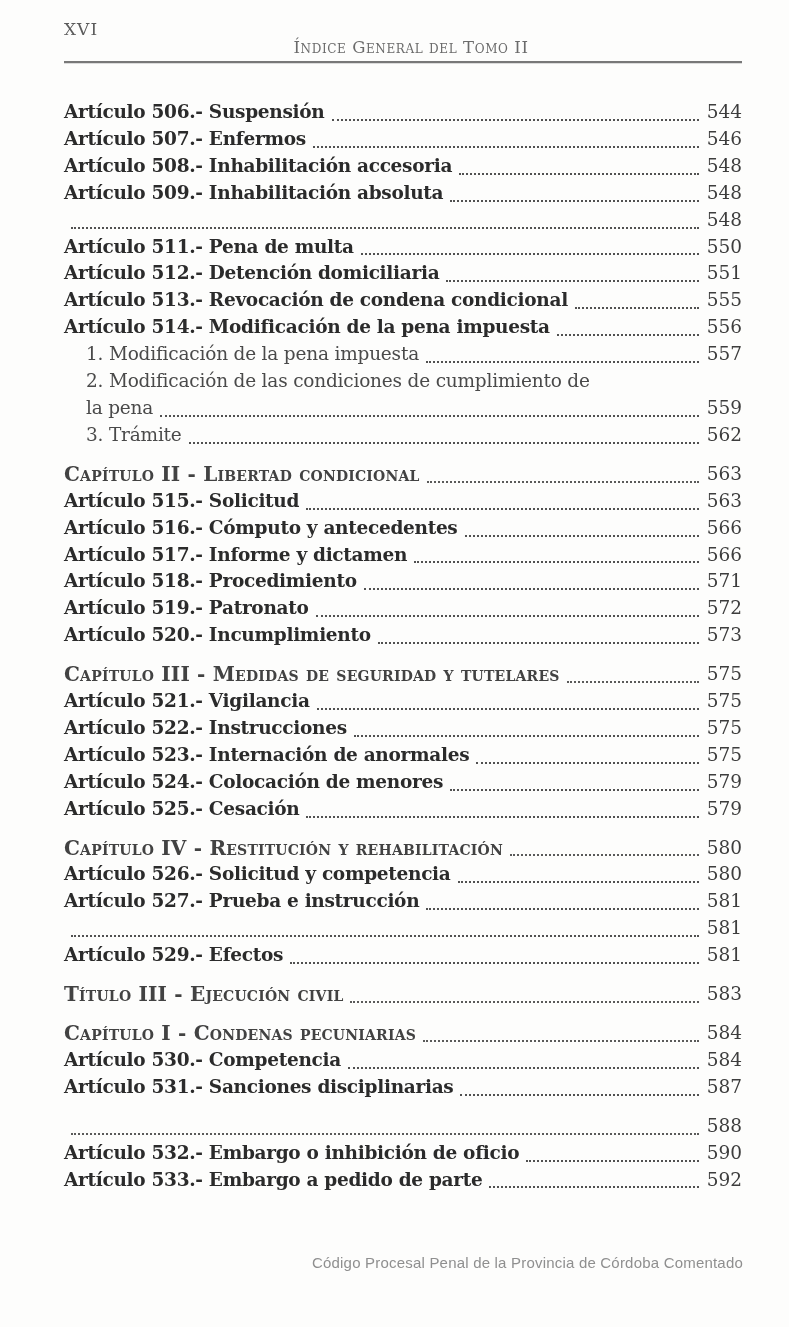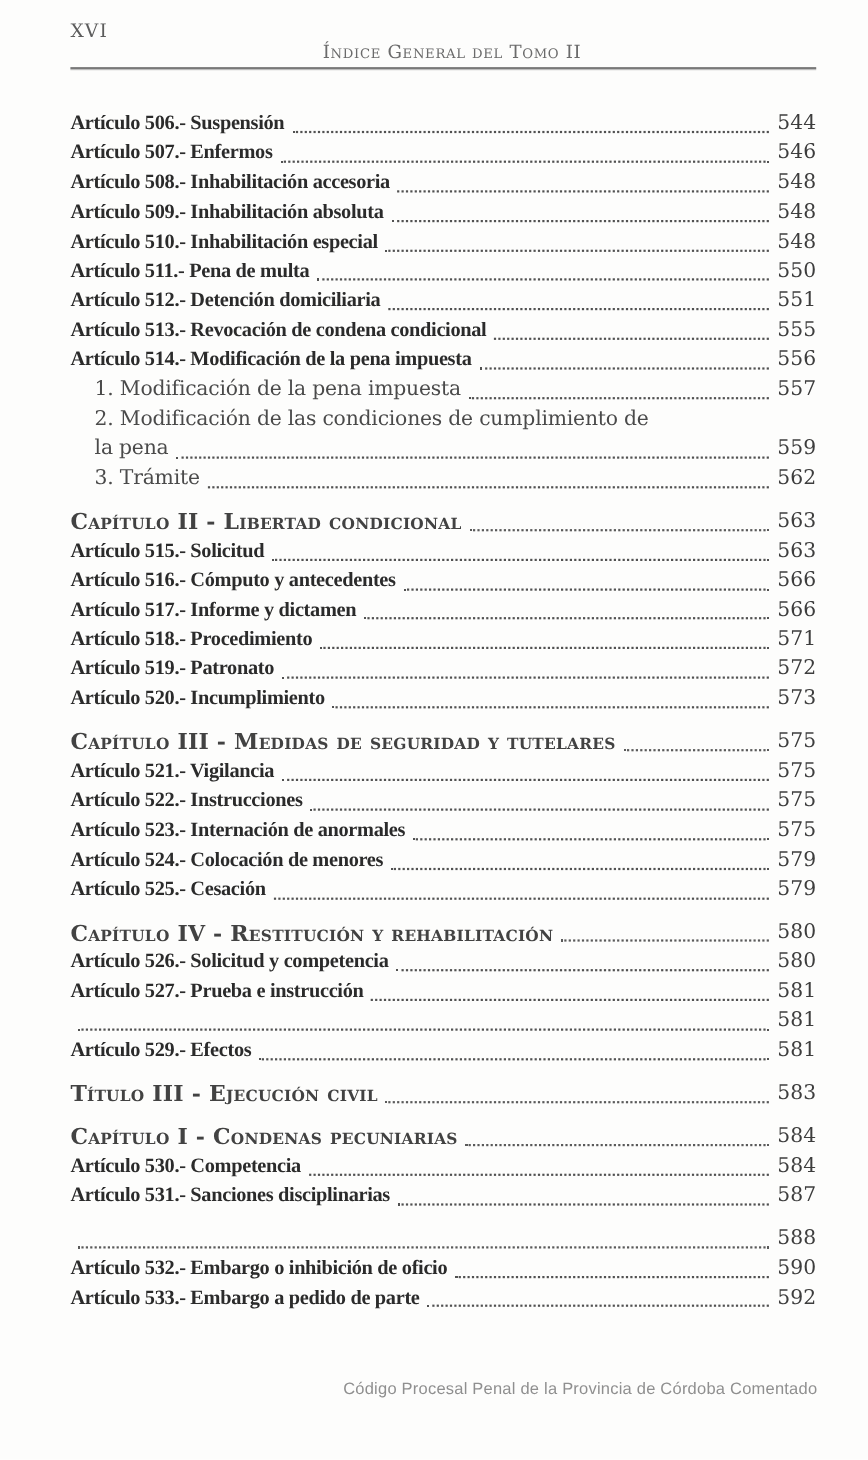--- a/index.html
+++ b/index.html
@@ -62,21 +62,20 @@
     min-height: 26.9px;
   }
   .row .label {
     white-space: nowrap;
   }
   .row.article .label {
     font-weight: bold;
     font-size: 18.5px;
     letter-spacing: -0.3px;
     color: #2b2b2b;
-    font-family: Liberation Serif, serif;
   }
   .row.sub {
     padding-left: 22px;
   }
   .row.sub .label {
     font-weight: normal;
     font-size: 18.5px;
     letter-spacing: -0.2px;
     color: #4a4a4a;
   }
@@ -144,21 +143,20 @@
         <span class="label">Artículo 508.- Inhabilitación accesoria</span>
         <span class="leader"></span>
         <span class="page-num">548</span>
       </div>
       <div class="row article">
         <span class="label">Artículo 509.- Inhabilitación absoluta</span>
         <span class="leader"></span>
         <span class="page-num">548</span>
       </div>
       <div class="row article">
-        <span class="label">Artículo 510.- Inhabilitación especial</span>
         <span class="leader"></span>
         <span class="page-num">548</span>
       </div>
       <div class="row article">
         <span class="label">Artículo 511.- Pena de multa</span>
         <span class="leader"></span>
         <span class="page-num">550</span>
       </div>
       <div class="row article">
         <span class="label">Artículo 512.- Detención domiciliaria</span>

